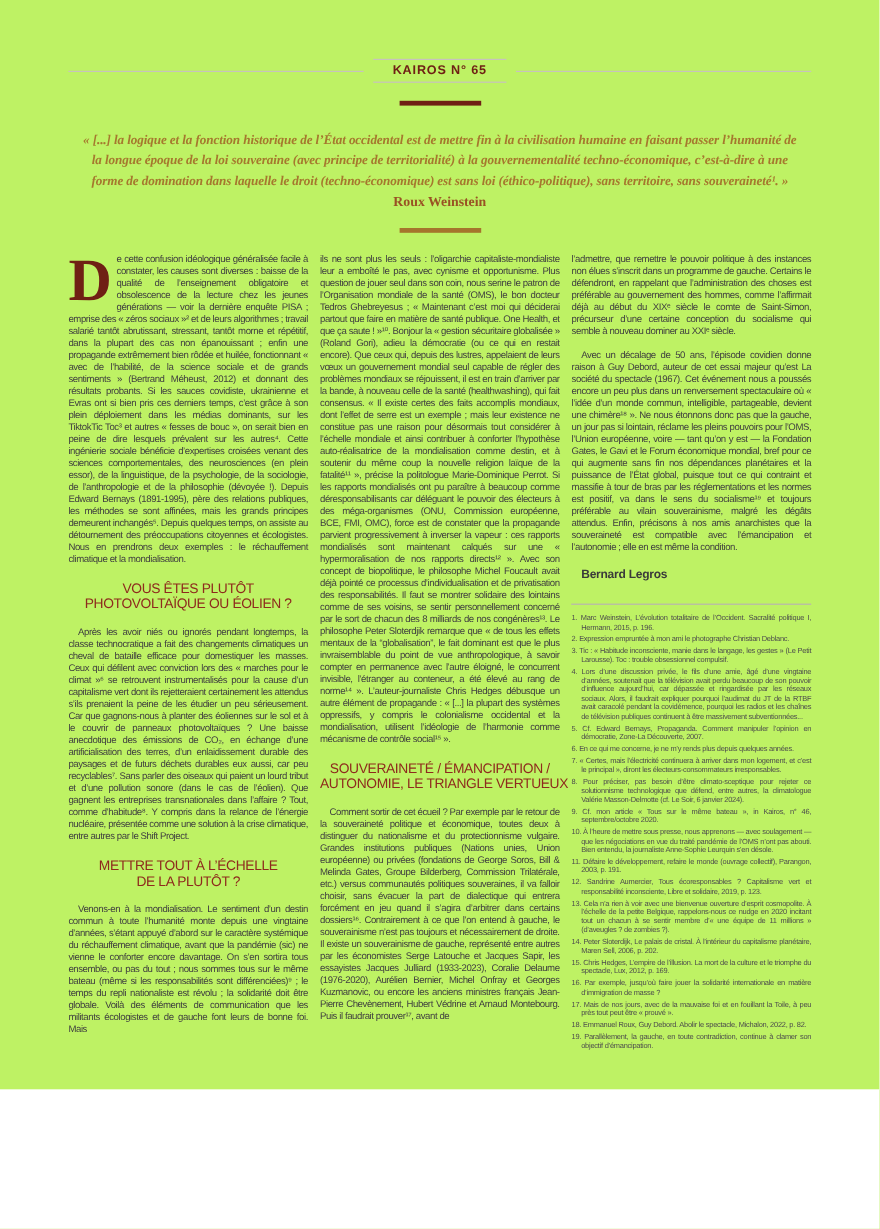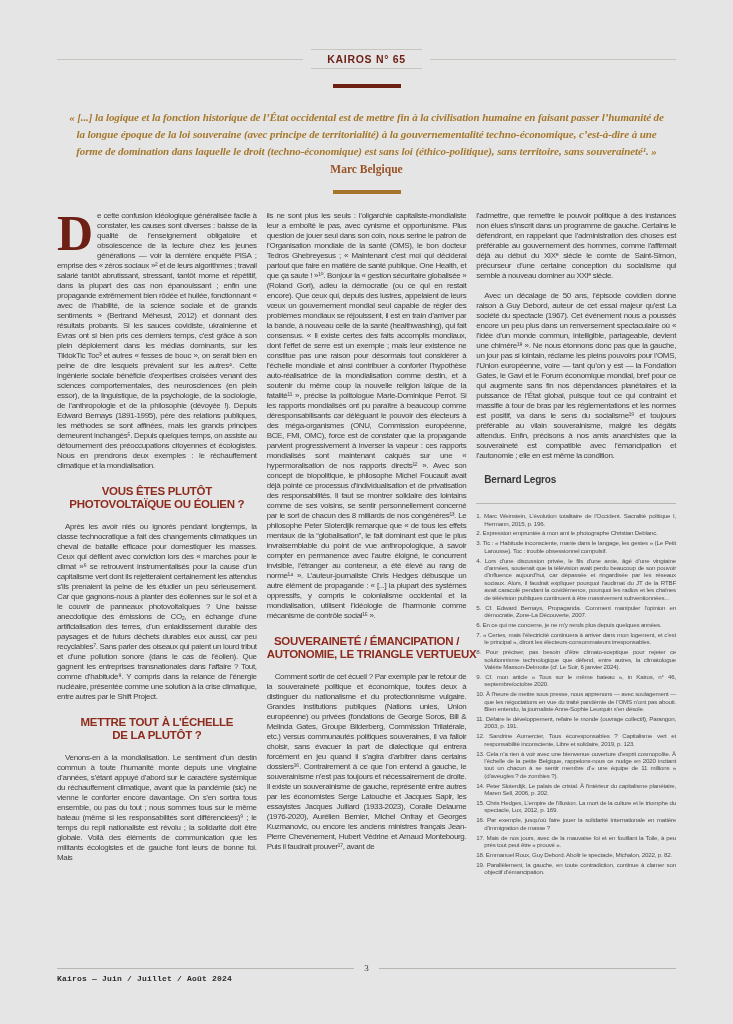--- a/index.html
+++ b/index.html
@@ -1,18 +1,18 @@
 <!DOCTYPE html>
 <html lang="fr"><head>
 <meta charset="utf-8">
 <style>
   html,body { margin:0; padding:0; background:#ffffff; }
   .page {
-    position:relative; width:733px; height:1024px; margin:0 auto;
-    background:#e5e5e5; overflow:hidden;
+    position:relative; width:733px; height:908px; margin:0 auto;
+    background:#bef264; overflow:hidden;
     font-family:"Liberation Sans","DejaVu Sans",sans-serif;
     -webkit-font-smoothing:antialiased;
   }
   .inner { padding:49px 57px 0 57px; }
 
   
   .kicker-row { display:flex; align-items:center; }
   .kline { flex:1; height:1px; background:#c7c3bd; }
   .kicker-box {
     border-top:1px solid #c7c3bd; border-bottom:1px solid #c7c3bd;
@@ -54,21 +54,21 @@
   .col p { margin:0; }
   .col p.ind { text-indent:8px; }
   .col p.gap { margin-top:10px; }
   .dropcap {
     float:left; padding:2px 4px 0 0;
     font-family:"Liberation Serif","DejaVu Serif",serif; font-weight:bold;
     font-size:50px; line-height:40px; color:#6f2014; letter-spacing:0;
   }
   .sec-head {
     margin:14px 0 11px; text-align:center;
-    font-weight:bold; font-size:11.5px; line-height:13px;
+    font-weight:normal; font-size:11.5px; line-height:13px;
     color:#8e2b1d; letter-spacing:-0.3px;
   }
   .sec-head div { white-space:nowrap; }
   .signature {
     margin-top:14px; text-indent:8px;
     font-weight:bold; font-size:10px; color:#3a3a3a; letter-spacing:-0.2px;
   }
   .fn-divider { border:none; border-top:1px solid #b9b5b0; margin:18px 0 8px; }
   .footnotes p {
     margin:0 0 2.5px; padding-left:8px; text-indent:-8px;
@@ -99,21 +99,21 @@
 
     <div class="kicker-row">
       <div class="kline"></div>
       <div class="kicker-box">KAIROS N° 65</div>
       <div class="kline"></div>
     </div>
 
     <div class="bar bar-maroon"></div>
 
     <div class="epigraph">« [...] la logique et la fonction historique de l’État occidental est de mettre fin à la civilisation humaine en faisant passer l’humanité de la longue époque de la loi souveraine (avec principe de territorialité) à la gouvernementalité techno-économique, c’est-à-dire à une forme de domination dans laquelle le droit (techno-économique) est sans loi (éthico-politique), sans territoire, sans souveraineté¹. »</div>
-    <div class="epigraph-author">Marc Belgique</div>
+    <div class="epigraph-author">Roux Weinstein</div>
     <div class="bar bar-gold"></div>
 
     <div class="cols">
 
       <div class="col">
         <p><span class="dropcap">D</span><span>e cette confusion idéologique généralisée facile à constater, les causes sont diverses : baisse de la qualité de l’enseignement obligatoire et obsolescence de la lecture chez les jeunes générations — voir la dernière enquête PISA ; emprise des « zéros sociaux »² et de leurs algorithmes ; travail salarié tantôt abrutissant, stressant, tantôt morne et répétitif, dans la plupart des cas non épanouissant ; enfin une propagande extrêmement bien rôdée et huilée, fonctionnant « avec de l’habilité, de la science sociale et de grands sentiments » (Bertrand Méheust, 2012) et donnant des résultats probants. Si les sauces covidiste, ukrainienne et Evras ont si bien pris ces derniers temps, c’est grâce à son plein déploiement dans les médias dominants, sur les TiktokTic Toc³ et autres « fesses de bouc », on serait bien en peine de dire lesquels prévalent sur les autres⁴. Cette ingénierie sociale bénéficie d’expertises croisées venant des sciences comportementales, des neurosciences (en plein essor), de la linguistique, de la psychologie, de la sociologie, de l’anthropologie et de la philosophie (dévoyée !). Depuis Edward Bernays (1891-1995), père des relations publiques, les méthodes se sont affinées, mais les grands principes demeurent inchangés⁵. Depuis quelques temps, on assiste au détournement des préoccupations citoyennes et écologistes. Nous en prendrons deux exemples : le réchauffement climatique et la mondialisation.</span></p>
         <div class="sec-head">
           <div>VOUS ÊTES PLUTÔT</div>
           <div>PHOTOVOLTAÏQUE OU ÉOLIEN ?</div>
         </div>

